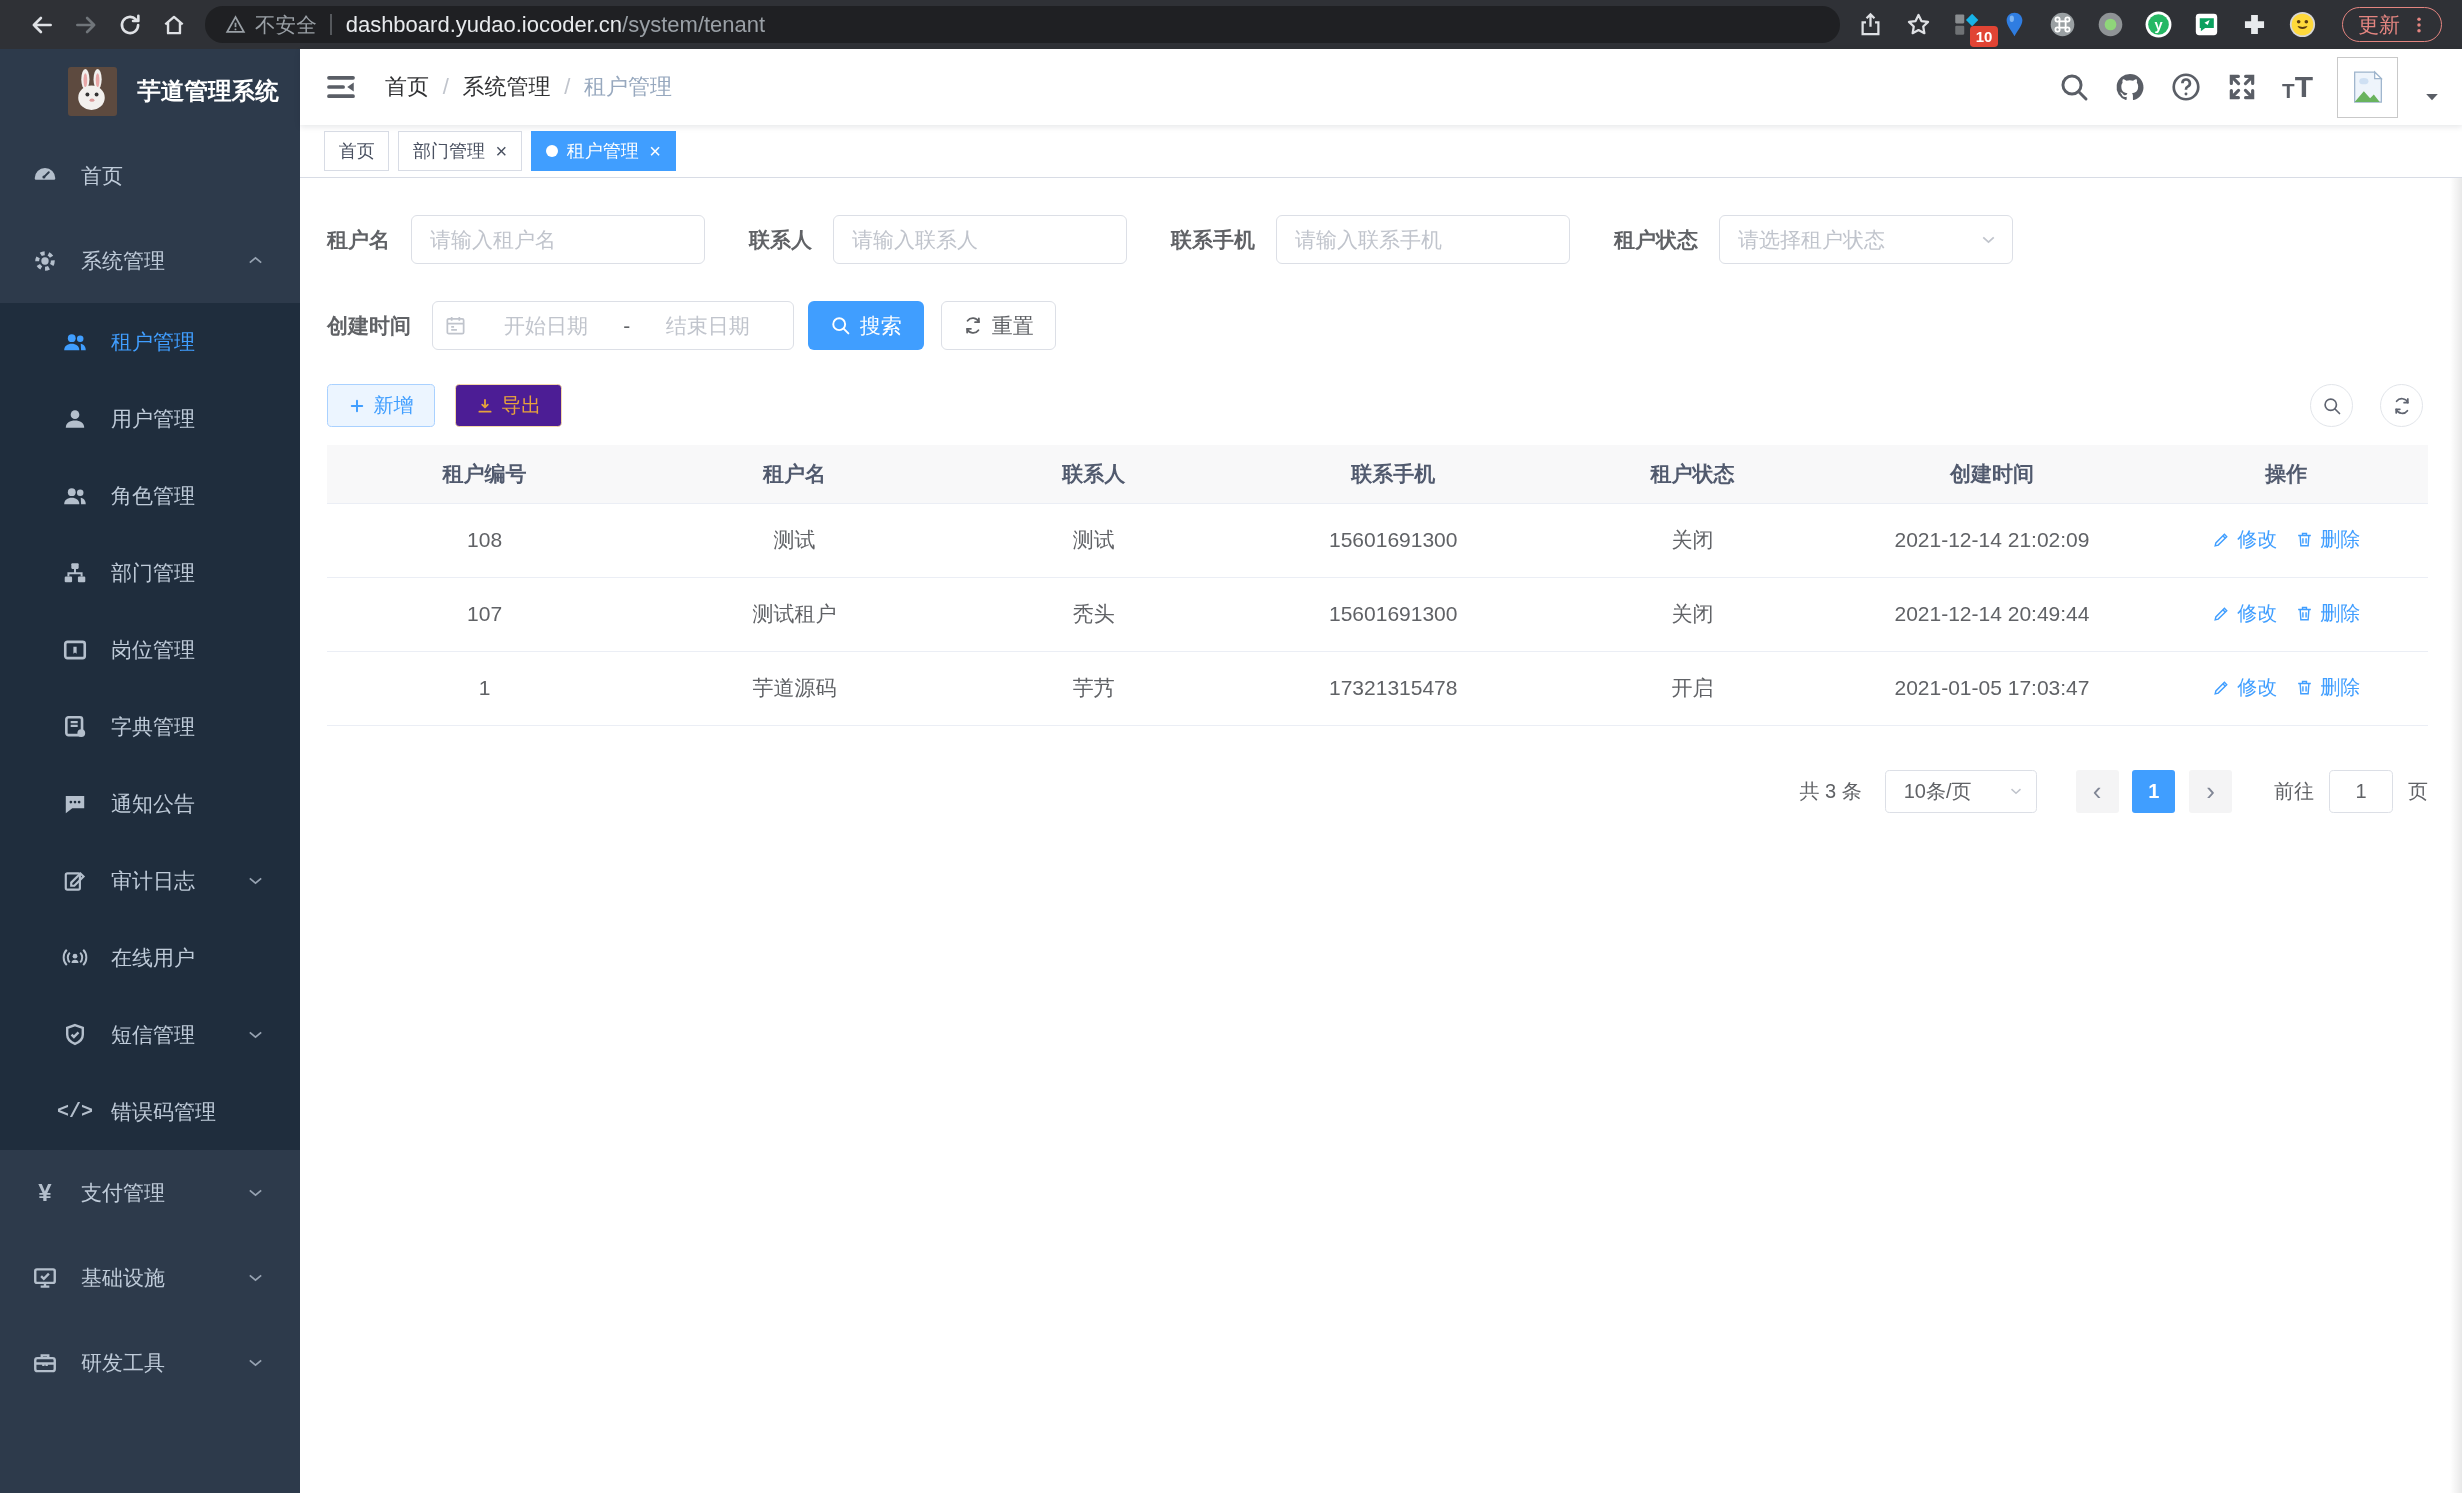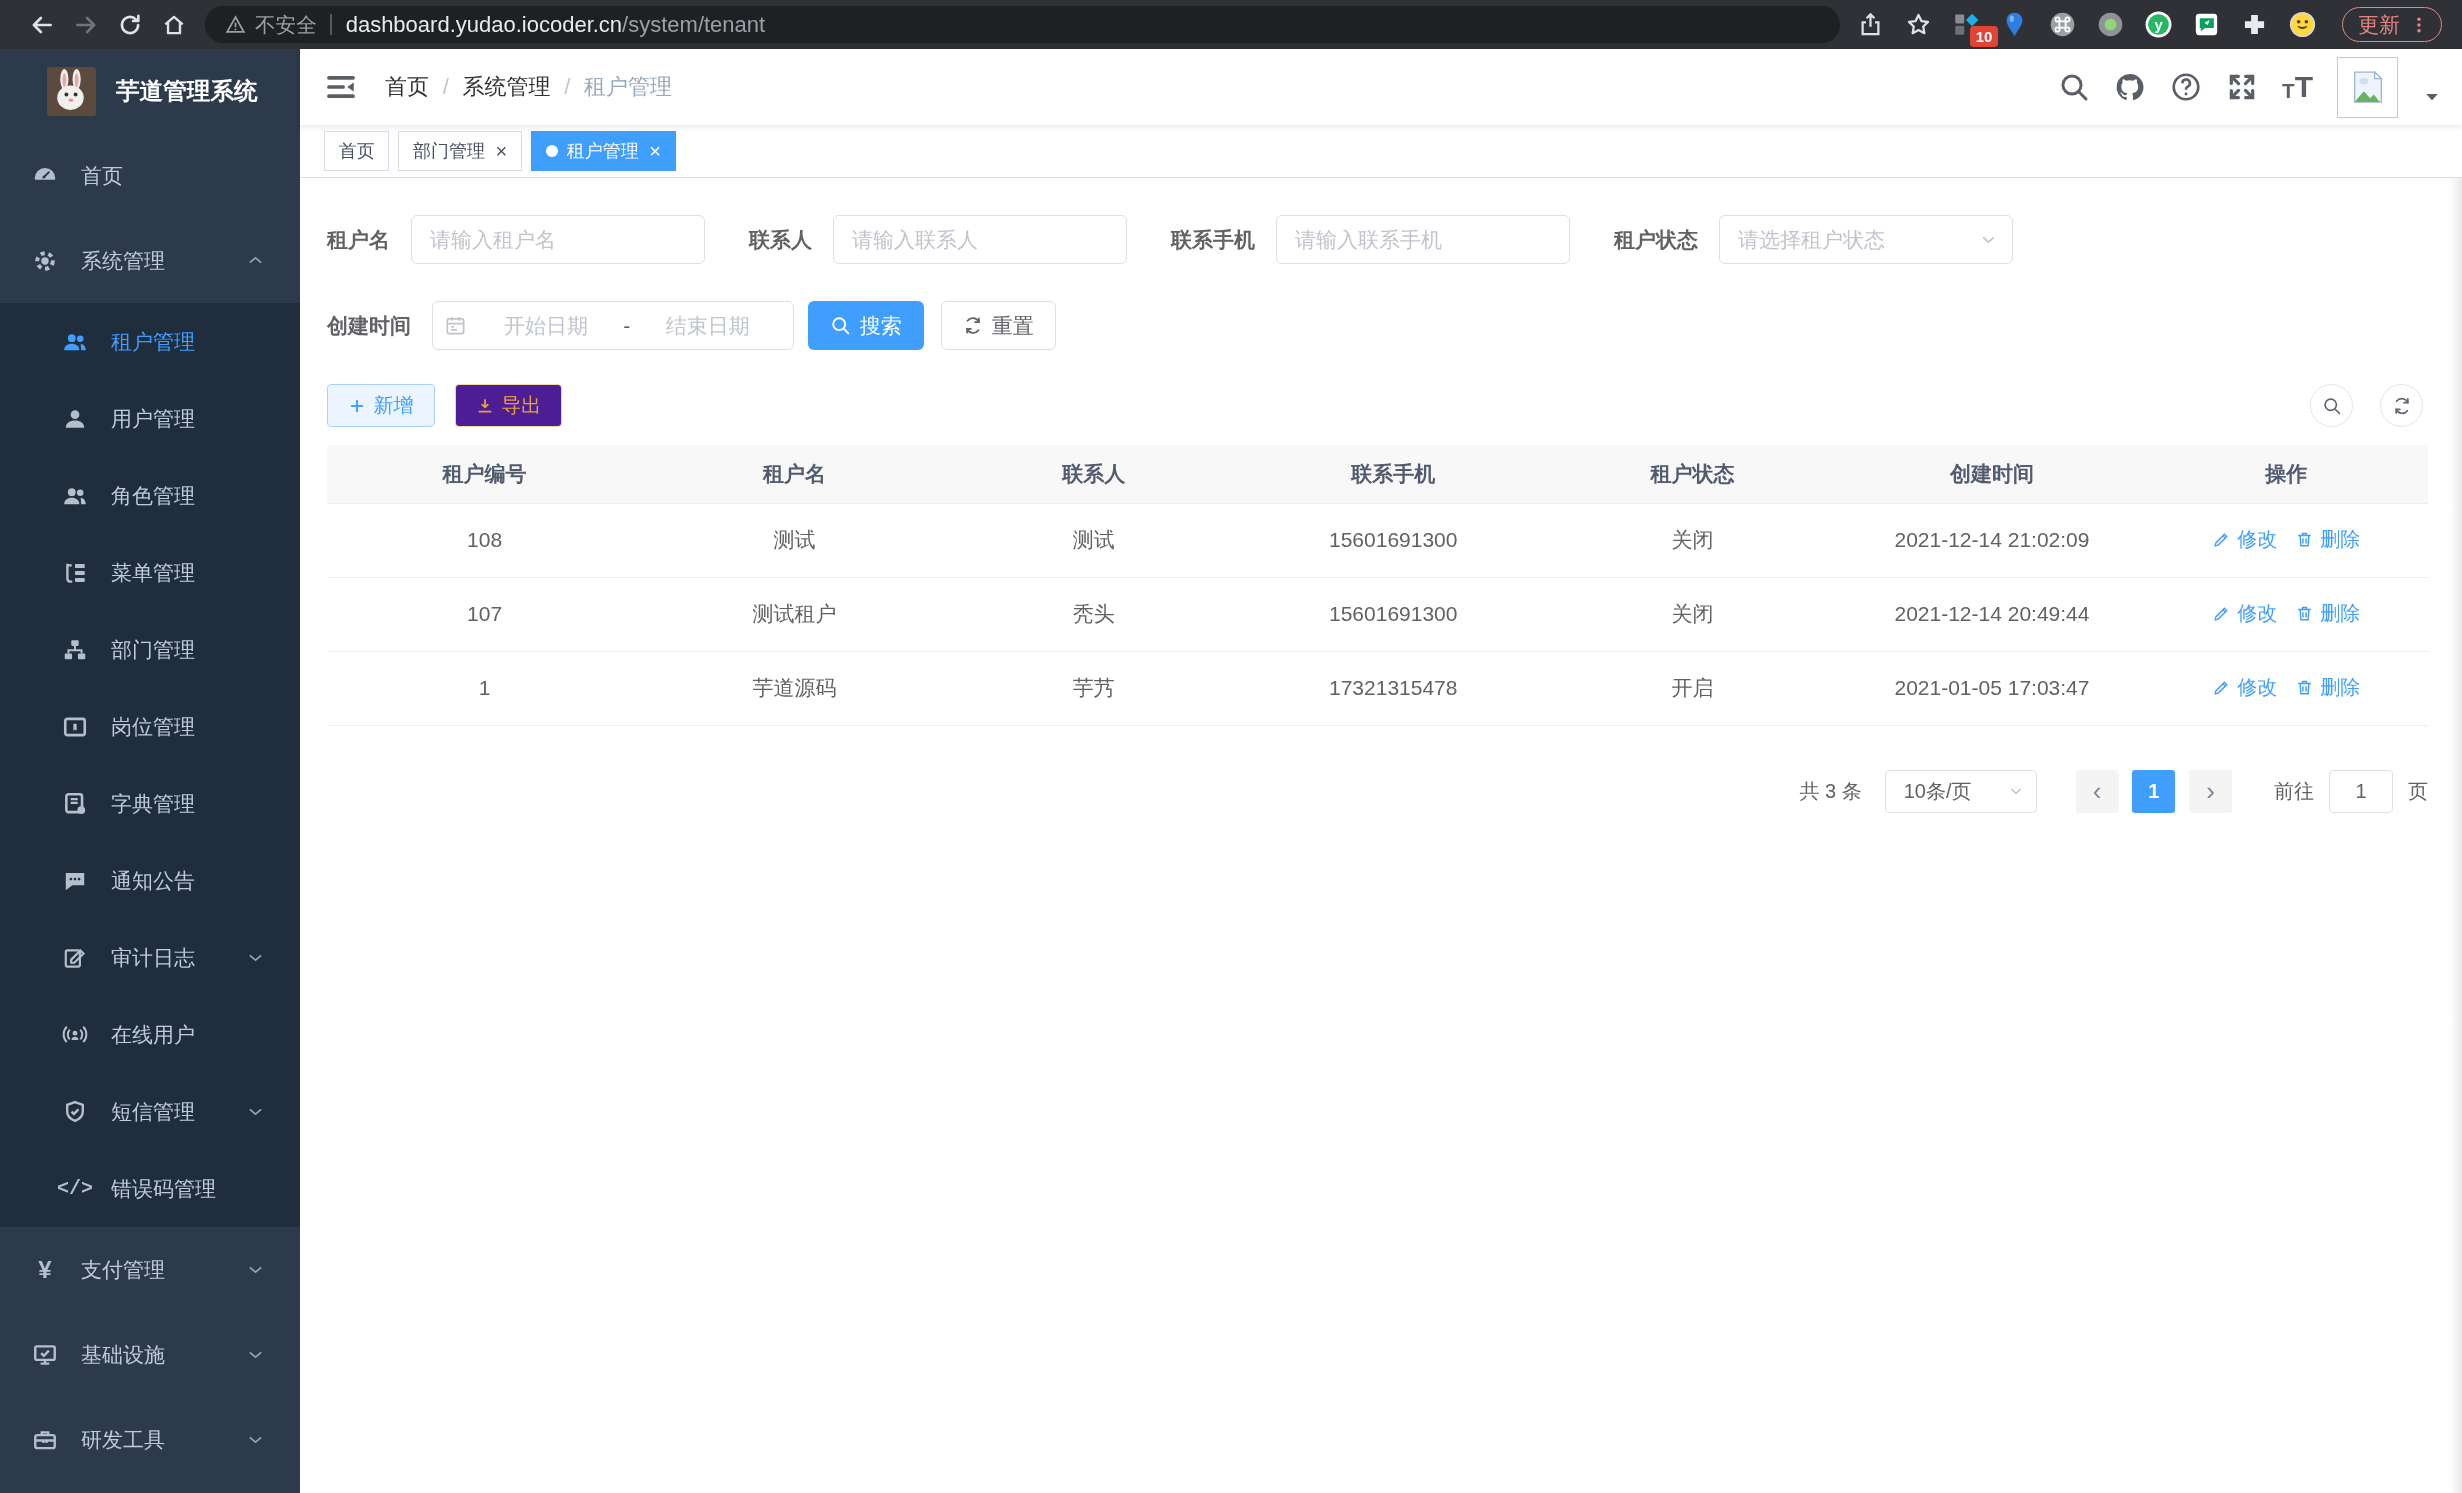--- a/index.html
+++ b/index.html
@@ -31,21 +31,21 @@
   .update-label { font-size:21px; white-space:nowrap; }
   .kebab-ic { width:20px; height:20px; color:#e48580; }
 
   
   .app { display:flex; height:1445px; position:relative; background:#fff; }
   .app::after { content:""; position:absolute; top:0; right:0; width:12px; height:100%;
     background:linear-gradient(to left, rgba(0,0,0,.09), rgba(0,0,0,0)); pointer-events:none; }
 
   
   .sidebar { width:300px; flex-shrink:0; background:#2d3a4b; color:#bfcbd9; overflow:hidden; }
-  .logo-row { height:84px; display:flex; align-items:center; padding-left:47px; }
+  .logo-row { height:84px; display:flex; align-items:center; padding-left:47px;justify-content:center; }
   .logo-img { width:49px; height:49px; border-radius:3px; overflow:hidden; flex-shrink:0; }
   .app-title { margin-left:20px; font-size:23.6px; font-weight:700; color:#fff; white-space:nowrap; }
   .menu-item { position:relative; display:flex; align-items:center; cursor:pointer; }
   .menu-item.top { height:85px; padding-left:32px; }
   .menu-item.sub { height:77px; padding-left:62px; background:#1f2d3d; }
   .mi-icon { width:26px; height:26px; color:#b4bfcc; flex-shrink:0; }
   .mi-label { margin-left:23px; font-size:21px; white-space:nowrap; }
   .menu-item.active, .menu-item.active .mi-icon { color:#409eff; }
   .mi-chevron { position:absolute; right:34px; width:21px; height:21px; color:#97a3b2; }
   .tglyph { font-size:20px; font-weight:700; font-family:"Liberation Mono","DejaVu Sans Mono",monospace; }
@@ -340,31 +340,20 @@
         <div class="menu-item sub">
           <span class="mi-icon ic">
             <svg viewBox="0 0 24 24" fill="currentColor">
               <circle cx="9" cy="8.5" r="3.6"></circle>
               <path d="M2 19.5c0-3.9 3.1-6 7-6s7 2.1 7 6z"></path>
               <circle cx="16.8" cy="9" r="3"></circle>
               <path d="M17.3 13.6c2.7.6 4.6 2.4 4.6 5.9h-4.3z"></path>
             </svg>
           </span>
           <span class="mi-label">角色管理</span>
-        </div>
-        <div class="menu-item sub">
-          <span class="mi-icon ic">
-            <svg viewBox="0 0 24 24">
-              <path d="M5 3.5v13.5c0 1.9 1.1 3 3 3h1.5M5 5h4" fill="none" stroke="currentColor" stroke-width="2.2"></path>
-              <rect x="12" y="3.8" width="9" height="3.6" rx=".8" fill="currentColor"></rect>
-              <rect x="12" y="10.2" width="9" height="3.6" rx=".8" fill="currentColor"></rect>
-              <rect x="12" y="16.6" width="9" height="3.6" rx=".8" fill="currentColor"></rect>
-            </svg>
-          </span>
-          <span class="mi-label">菜单管理</span>
         </div>
         <div class="menu-item sub">
           <span class="mi-icon ic">
             <svg viewBox="0 0 24 24">
               <rect x="8.6" y="3" width="6.8" height="5.2" rx="1" fill="currentColor"></rect>
               <rect x="2.5" y="15.3" width="6.8" height="5.2" rx="1" fill="currentColor"></rect>
               <rect x="14.7" y="15.3" width="6.8" height="5.2" rx="1" fill="currentColor"></rect>
               <path d="M12 8.2v4M5.9 15.3v-3.1h12.2v3.1" fill="none" stroke="currentColor" stroke-width="1.8"></path>
             </svg>
           </span>

